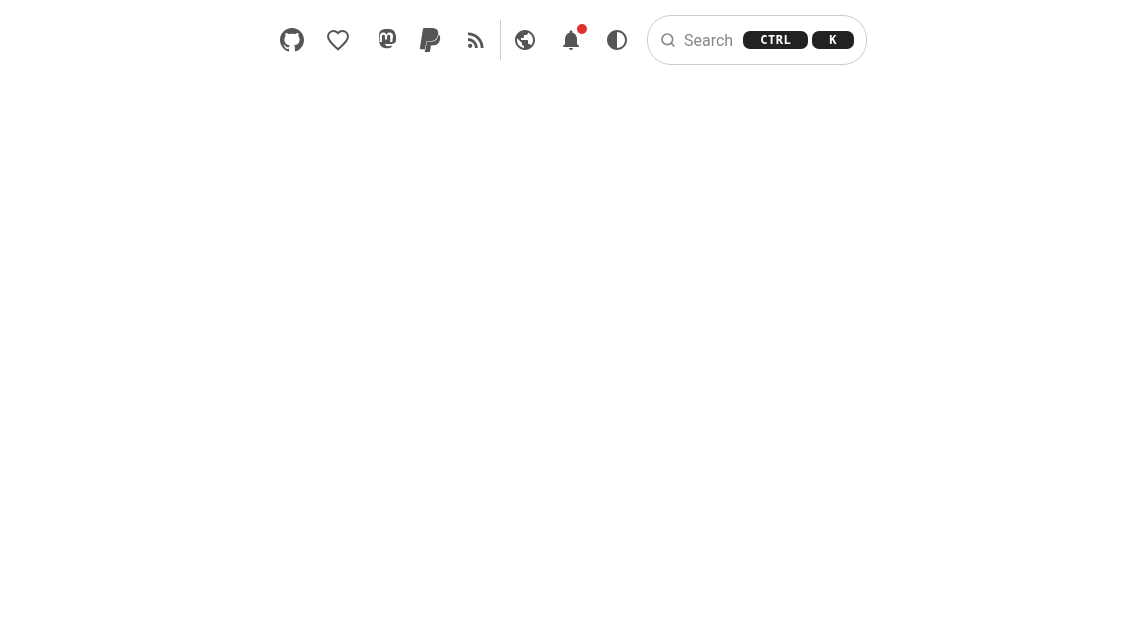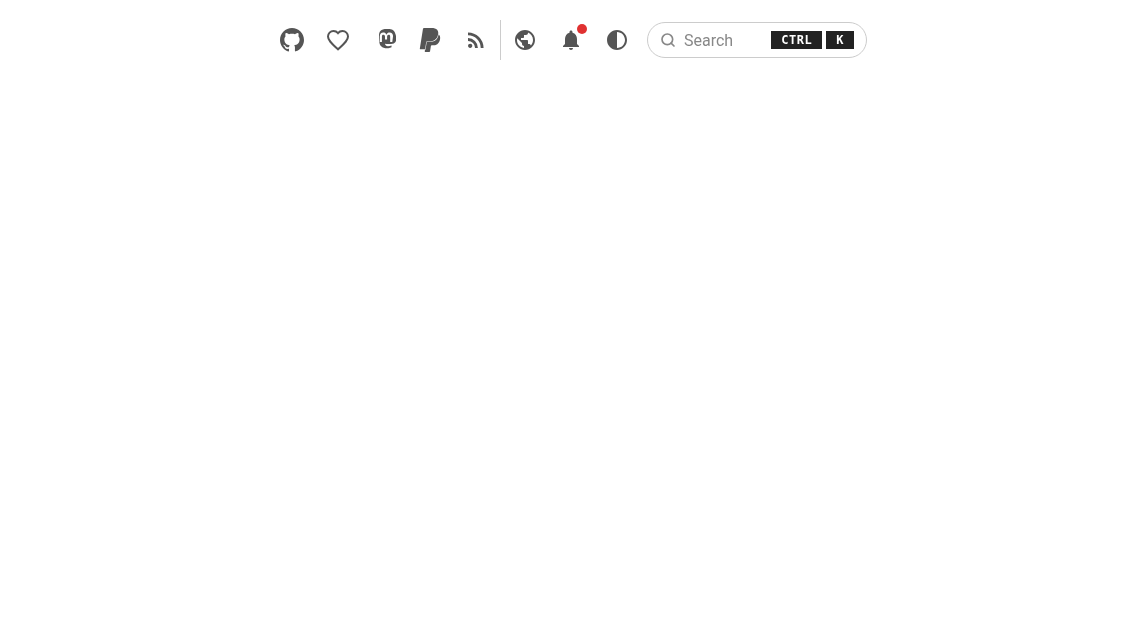--- a/index.html
+++ b/index.html
@@ -69,21 +69,21 @@
 
     .search-box {
       display: flex;
       align-items: center;
       border: 1.5px solid #ccc;
       border-radius: 24px;
       padding: 6px 12px;
       gap: 8px;
       cursor: pointer;
       min-width: 220px;
-      height: 36px;
+      height: 50px;
     }
 
     .search-icon-svg {
       color: #666;
       font-size: 16px;
       display: flex;
       align-items: center;
     }
 
     .search-label {
@@ -94,22 +94,22 @@
 
     .kbd-group {
       display: flex;
       align-items: center;
       gap: 4px;
     }
 
     .kbd {
       background: #222;
       color: #fff;
-      border-radius: 0;
-      padding: 2px 10px;
+      border-radius: 7px;
+      padding: 2px 17px;
       font-size: 12px;
       font-weight: 600;
       font-family: monospace;
       letter-spacing: 0.5px;
     }
 
     
     .icon-svg {
       width: 24px;
       height: 24px;

